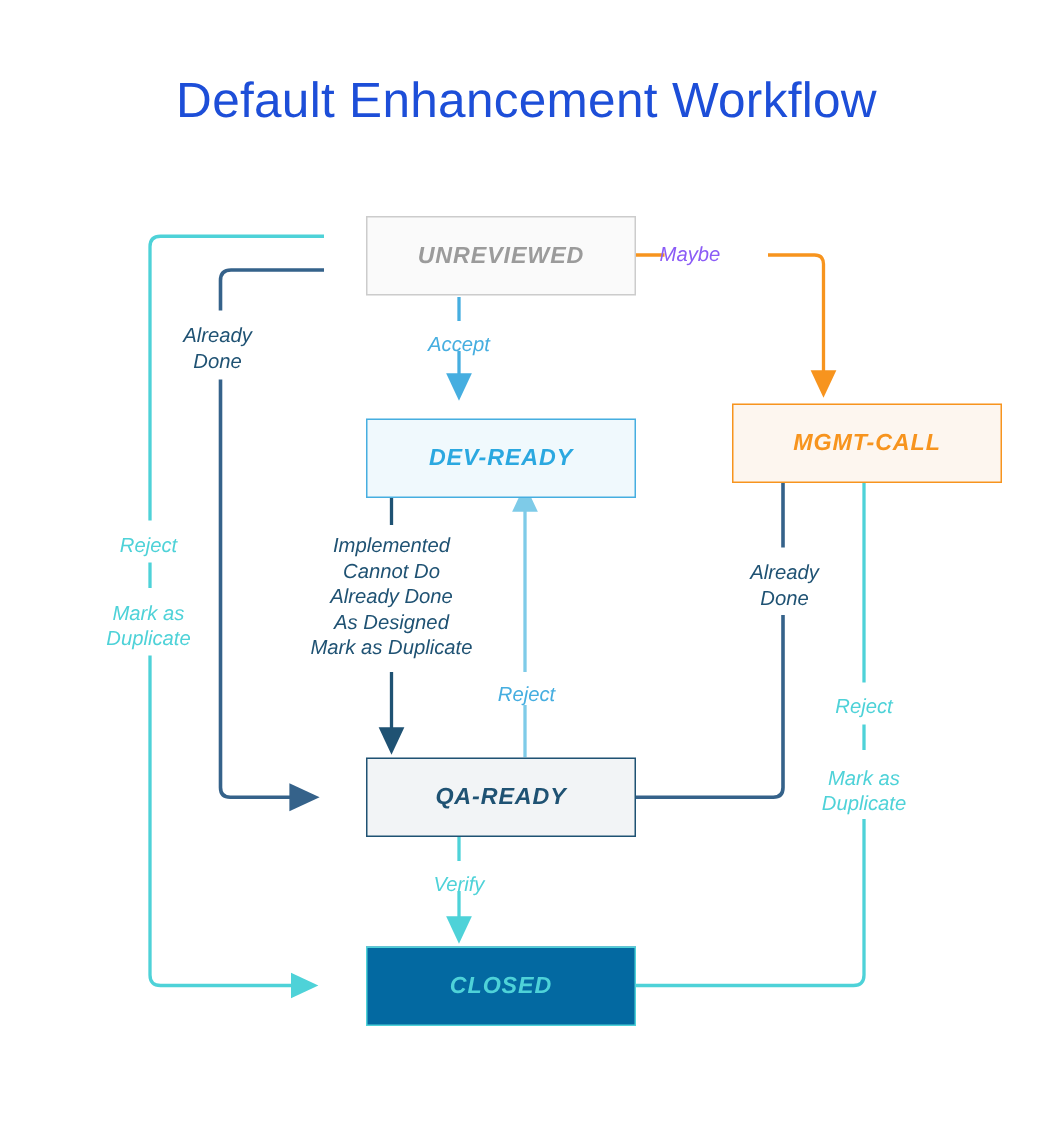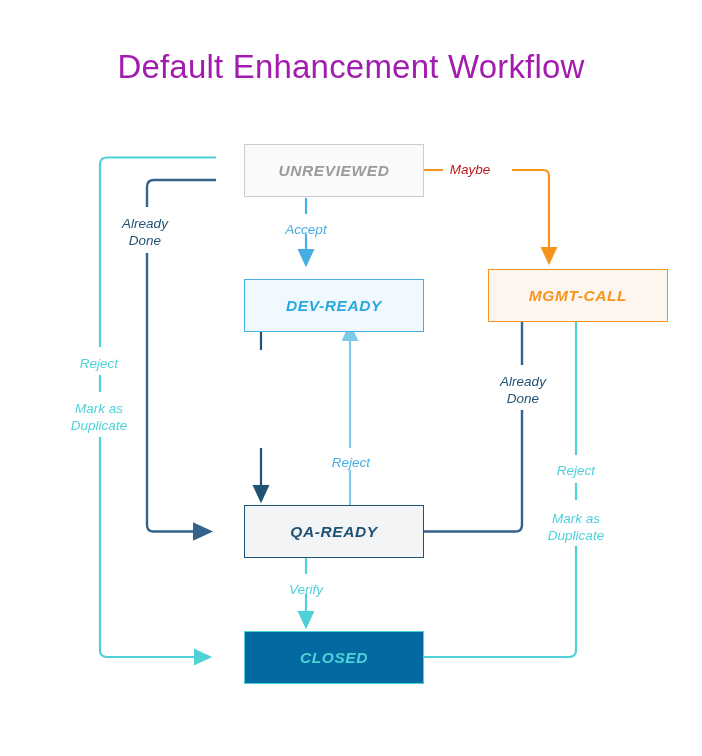--- a/index.html
+++ b/index.html
@@ -62,21 +62,21 @@
     text-align: center;
     font-family: "Liberation Sans", sans-serif;
     white-space: pre-line;
   }
 </style>
 </head>
 <body style="background: rgb(255, 255, 255);">
 
 <div id="canvas">
 
-  <div id="title" style="color: #a21caf;">Default Enhancement Workflow</div>
+  <div id="title" style="color: #1d4ed8;">Default Enhancement Workflow</div>
 
   <svg class="wires" viewBox="0 0 702 756" xmlns="http://www.w3.org/2000/svg">
     <defs>
       <marker id="ah-blue" markerWidth="9" markerHeight="9" refX="4.2" refY="4.5" orient="auto">
         <path d="M0,0.6 L8.4,4.5 L0,8.4 z" fill="#46aee0"></path>
       </marker>
       <marker id="ah-lblue" markerWidth="9" markerHeight="9" refX="4.2" refY="4.5" orient="auto">
         <path d="M0,0.6 L8.4,4.5 L0,8.4 z" fill="#7ecbe8"></path>
       </marker>
       <marker id="ah-orange" markerWidth="9" markerHeight="9" refX="4.2" refY="4.5" orient="auto">
@@ -151,23 +151,28 @@
       <span>MGMT-CALL</span>
     </div>
   <div class="node" style="left: 216px; top: 505px; width: 180px; height: 53px; border-color: rgb(31, 82, 115); background: rgb(242, 244, 246); color: rgb(31, 82, 115);">
       <span>QA-READY</span>
     </div>
   <div class="node" style="left: 216px; top: 631px; width: 180px; height: 53px; border-color: rgb(78, 210, 216); background: #0369a1; color: rgb(78, 210, 216);">
       <span>CLOSED</span>
     </div>
 
   <div class="lbl" style="left: 278px; top: 221px; width: 56px; color: rgb(70, 174, 224);">Accept</div>
-  <div class="lbl" style="left: 442px; top: 161px; width: 56px; color: #b91c1c;">Maybe</div>
+  <div class="lbl" style="left: 432px; top: 161px; width: 56px; color: #8b5cf6;">Maybe</div>
   <div class="lbl" style="left: 112px; top: 215px; width: 66px; color: rgb(31, 82, 115);">Already
 Done</div>
+  <div class="lbl" style="left: 196px; top: 355px; width: 130px; color: rgb(31, 82, 115);">Implemented
+Cannot Do
+Already Done
+As Designed
+Mark as Duplicate</div>
   <div class="lbl" style="left: 323px; top: 454px; width: 56px; color: rgb(70, 174, 224);">Reject</div>
   <div class="lbl" style="left: 71px; top: 355px; width: 56px; color: rgb(78, 210, 216);">Reject</div>
   <div class="lbl" style="left: 66px; top: 400px; width: 66px; color: rgb(78, 210, 216);">Mark as
 Duplicate</div>
   <div class="lbl" style="left: 490px; top: 373px; width: 66px; color: rgb(31, 82, 115);">Already
 Done</div>
   <div class="lbl" style="left: 548px; top: 462px; width: 56px; color: rgb(78, 210, 216);">Reject</div>
   <div class="lbl" style="left: 543px; top: 510px; width: 66px; color: rgb(78, 210, 216);">Mark as
 Duplicate</div>
   <div class="lbl" style="left: 278px; top: 581px; width: 56px; color: rgb(78, 210, 216);">Verify</div>

